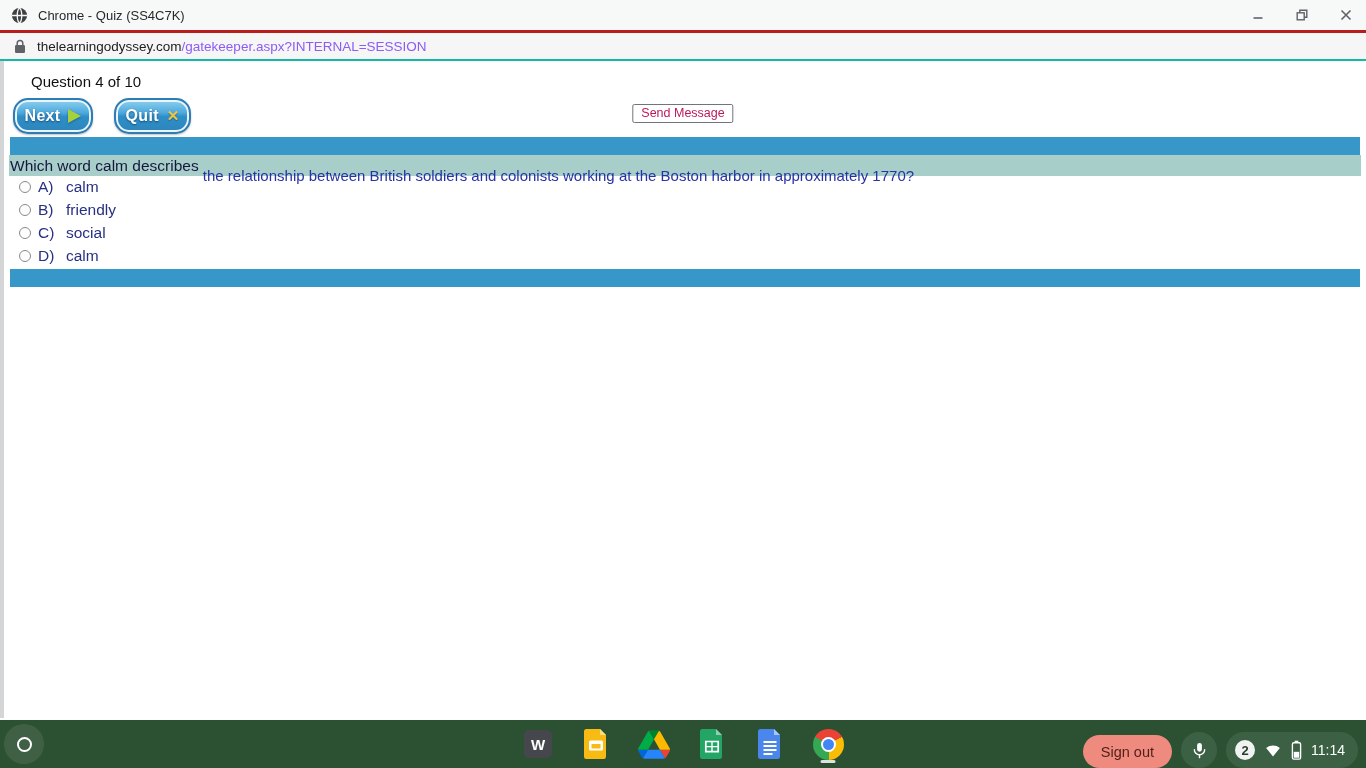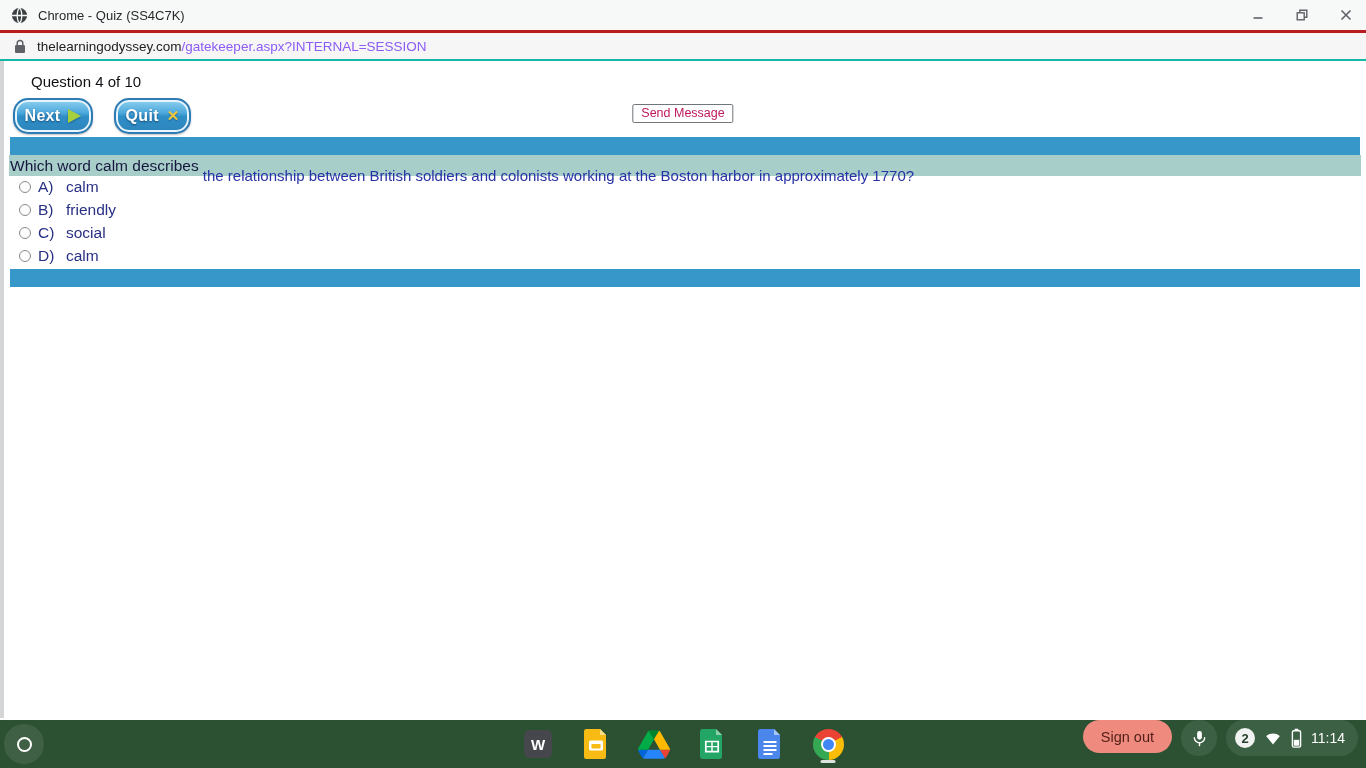--- a/index.html
+++ b/index.html
@@ -64,21 +64,21 @@
   .app { position:relative; width:32px; height:38px; display:flex; align-items:center; justify-content:center; cursor:pointer; }
   .w-tile { width:28px; height:28px; border-radius:5px; background:#45474d; color:#fff; font-size:15px; font-weight:700;
     display:flex; align-items:center; justify-content:center; }
   .chrome-disc { width:31px; height:31px; border-radius:50%;
     background:conic-gradient(from -60deg,#EA4335 0 120deg,#FBBC05 0 240deg,#34A853 0 360deg);
     display:flex; align-items:center; justify-content:center; }
   .chrome-hub { width:15px; height:15px; border-radius:50%; background:#fff; display:flex; align-items:center; justify-content:center; }
   .chrome-core { width:11px; height:11px; border-radius:50%; background:#4285F4; }
   .active-dash { position:absolute; bottom:0px; left:50%; transform:translateX(-50%); width:15px; height:3px; border-radius:2px; background:#dde3dd; }
 
-  .shelf-right { position:absolute; right:8px; top:0; height:48px; display:flex; align-items:flex-start; gap:9px; }
+  .shelf-right { position:absolute; right:8px; top:0; height:48px; display:flex; align-items:flex-end; gap:9px; }
   .signout { height:33px; border:none; border-radius:17px; background:var(--signout-bg,#ee8a7e); color:var(--signout-text,#501f17);
     font-family:"Liberation Sans",sans-serif; font-size:14.5px; padding:0 18px; cursor:pointer; }
   .micbtn { width:36px; height:36px; border-radius:50%; background:var(--shelf-pill-green,#3c6043); display:flex; align-items:center; justify-content:center; cursor:pointer; }
   .status { height:36px; border-radius:18px; background:var(--shelf-pill-green,#3c6043); display:flex; align-items:center; gap:9px; padding:0 13px 0 9px; cursor:pointer; }
   .badge { width:20px; height:20px; border-radius:50%; background:#f1f3f2; color:#27402a; font-size:13px; font-weight:700;
     display:flex; align-items:center; justify-content:center; }
   .clock { color:#fff; font-size:14px; }
 </style>
 </head>
 <body>

